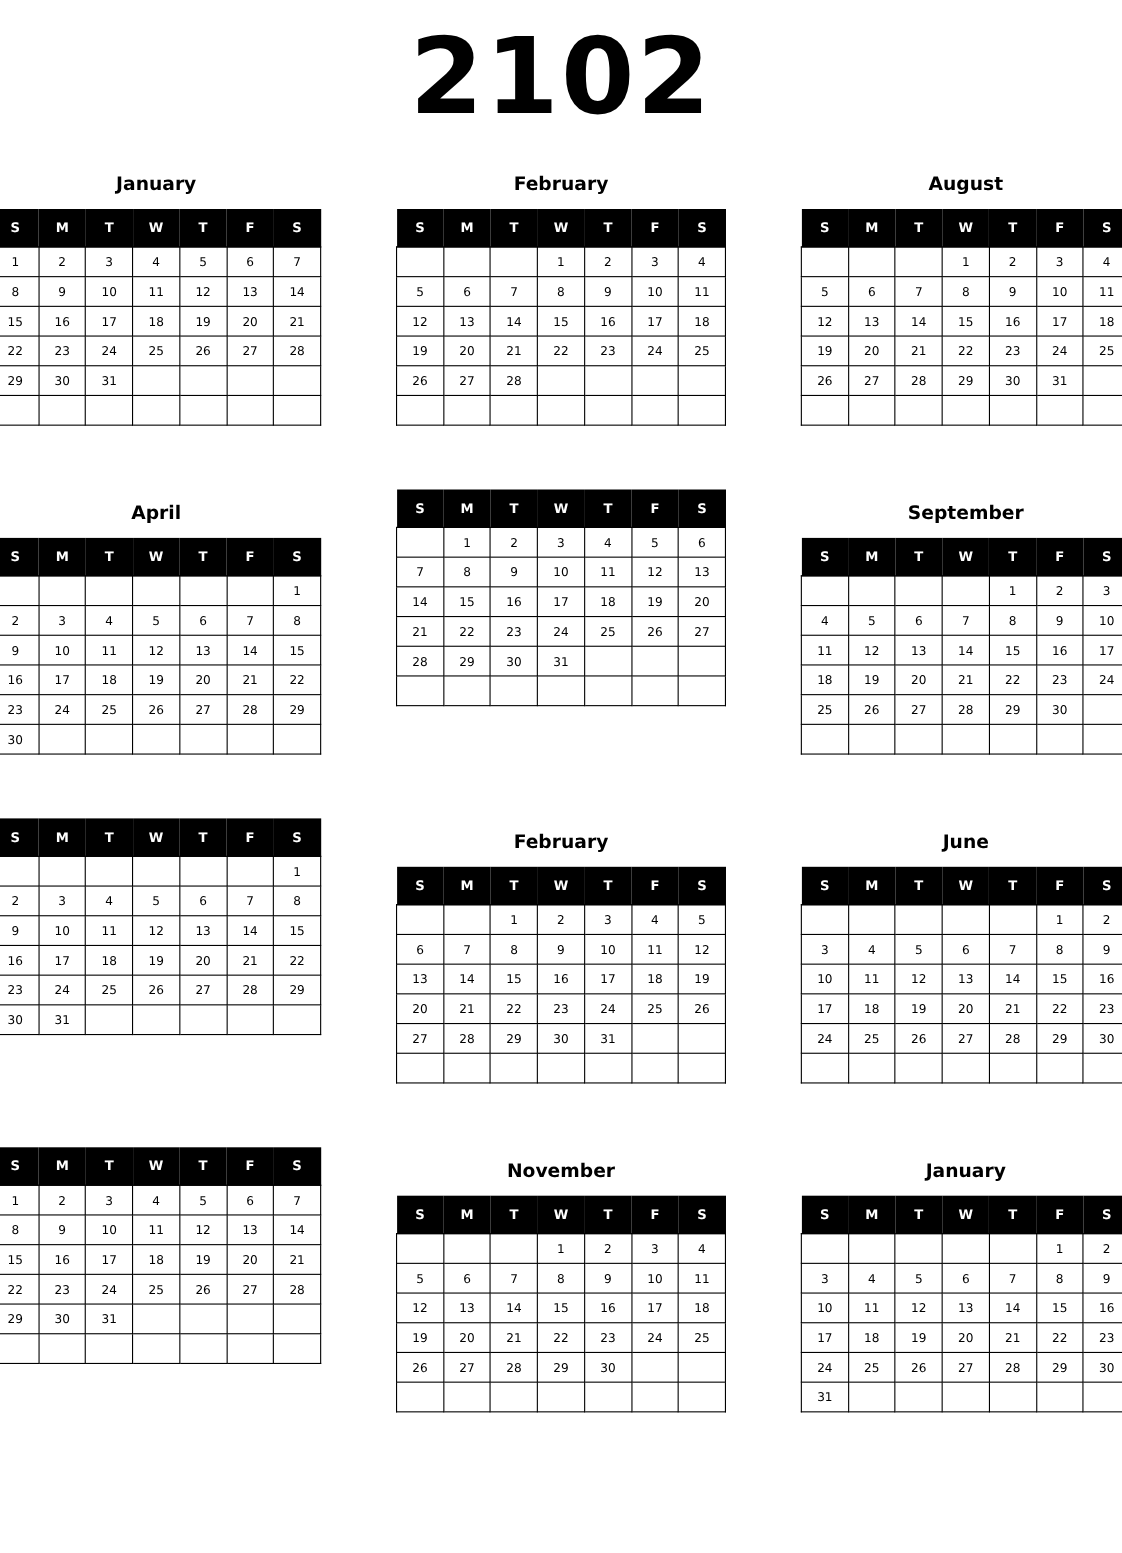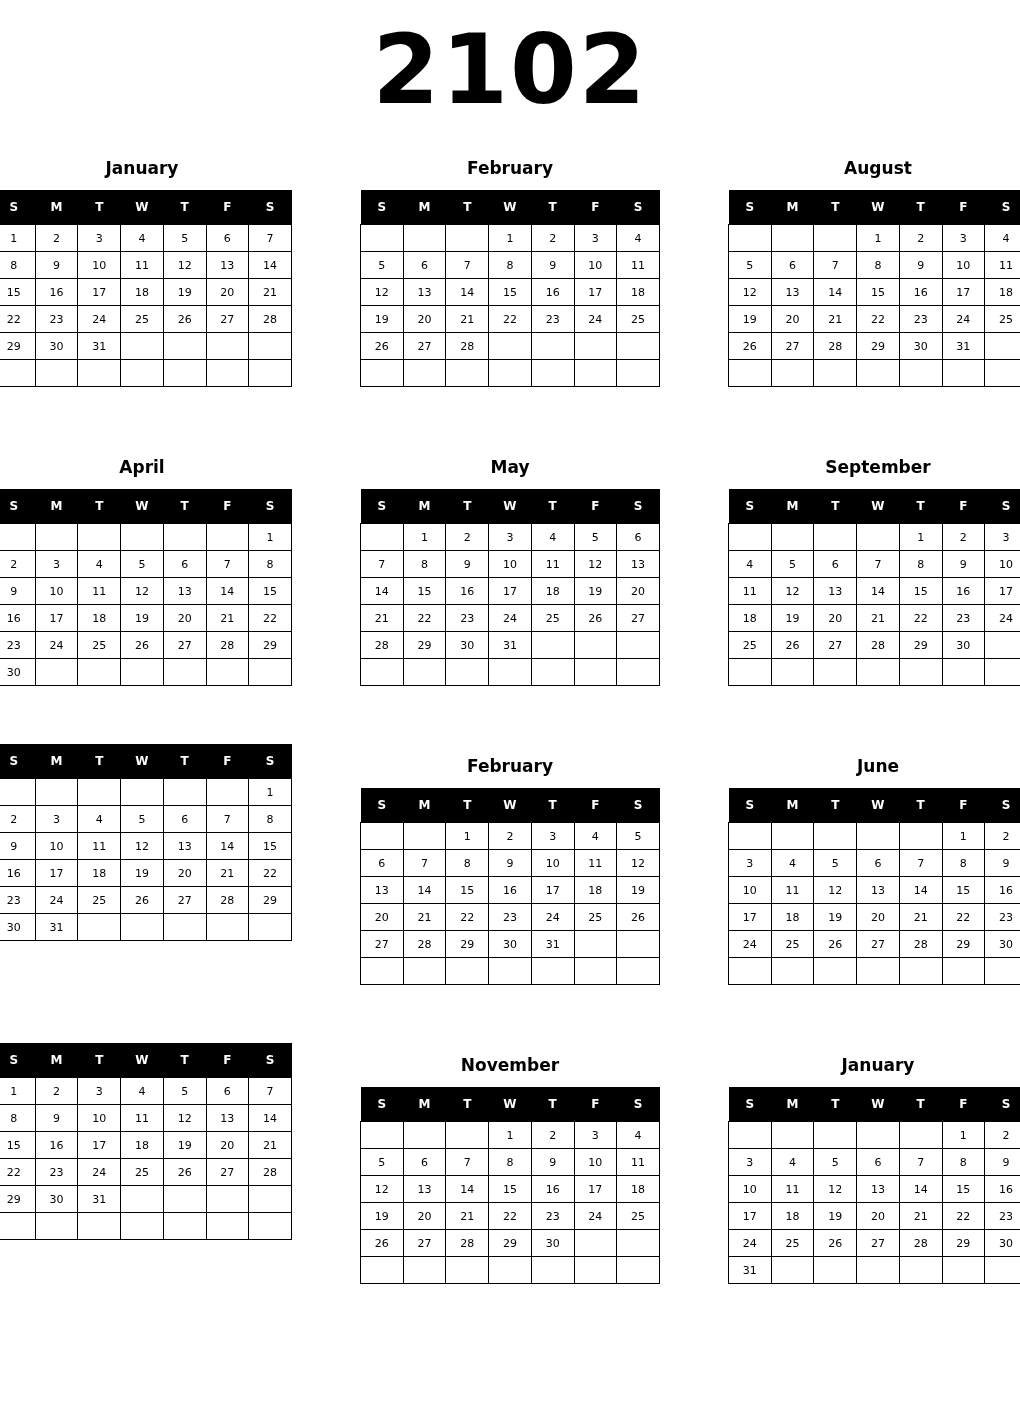--- a/index.html
+++ b/index.html
@@ -370,21 +370,20 @@
               <td class="empty"></td>
               <td class="empty"></td>
               <td class="empty"></td>
               <td class="empty"></td>
               <td class="empty"></td>
             </tr>
           </tbody>
         </table>
       </div>
       <div class="month">
-        <div class="month-name">May</div>
         <table class="cal">
           <thead>
             <tr>
               <th>S</th>
               <th>M</th>
               <th>T</th>
               <th>W</th>
               <th>T</th>
               <th>F</th>
               <th>S</th>

